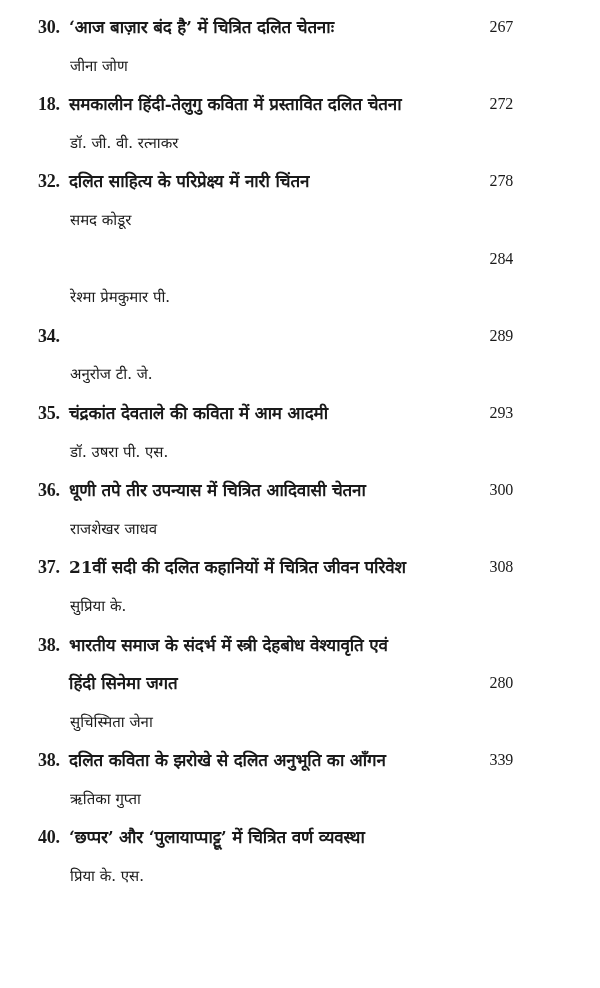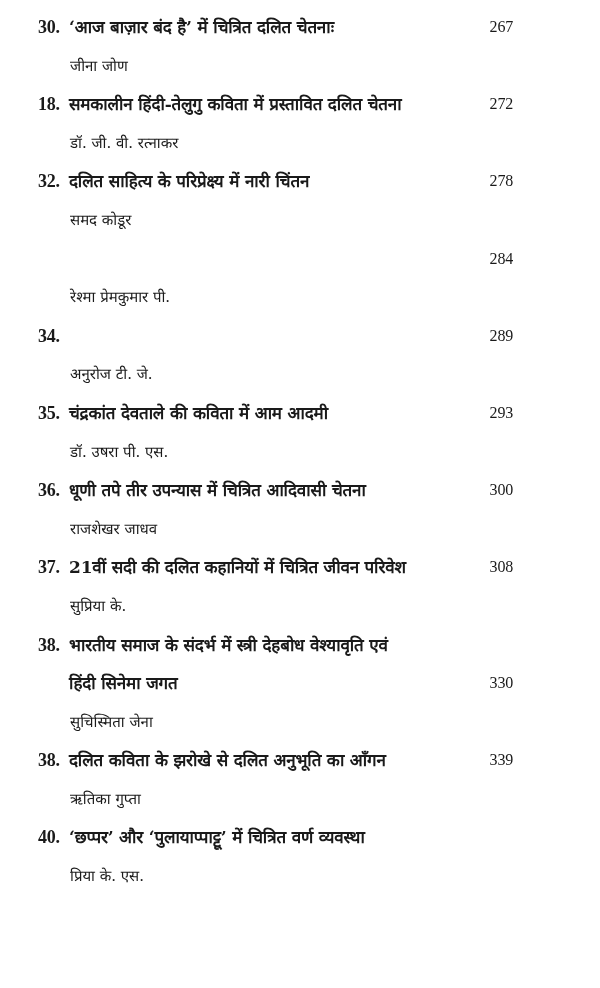--- a/index.html
+++ b/index.html
@@ -157,21 +157,21 @@
     </div>
   </div>
 
   <div class="entry">
     <div class="line title-line">
       <span class="num">38.</span>
       <span class="title-text">भारतीय समाज के संदर्भ में स्त्री देहबोध वेश्यावृति एवं</span>
     </div>
     <div class="line title-line">
       <span class="title-text">हिंदी सिनेमा जगत</span>
-      <span class="page-num">330</span>
+      <span class="page-num">280</span>
     </div>
     <div class="line author-line">
       <span class="author-text">सुचिस्मिता जेना</span>
     </div>
   </div>
 
   <div class="entry">
     <div class="line title-line">
       <span class="num">38.</span>
       <span class="title-text">दलित कविता के झरोखे से दलित अनुभूति का आँगन</span>

